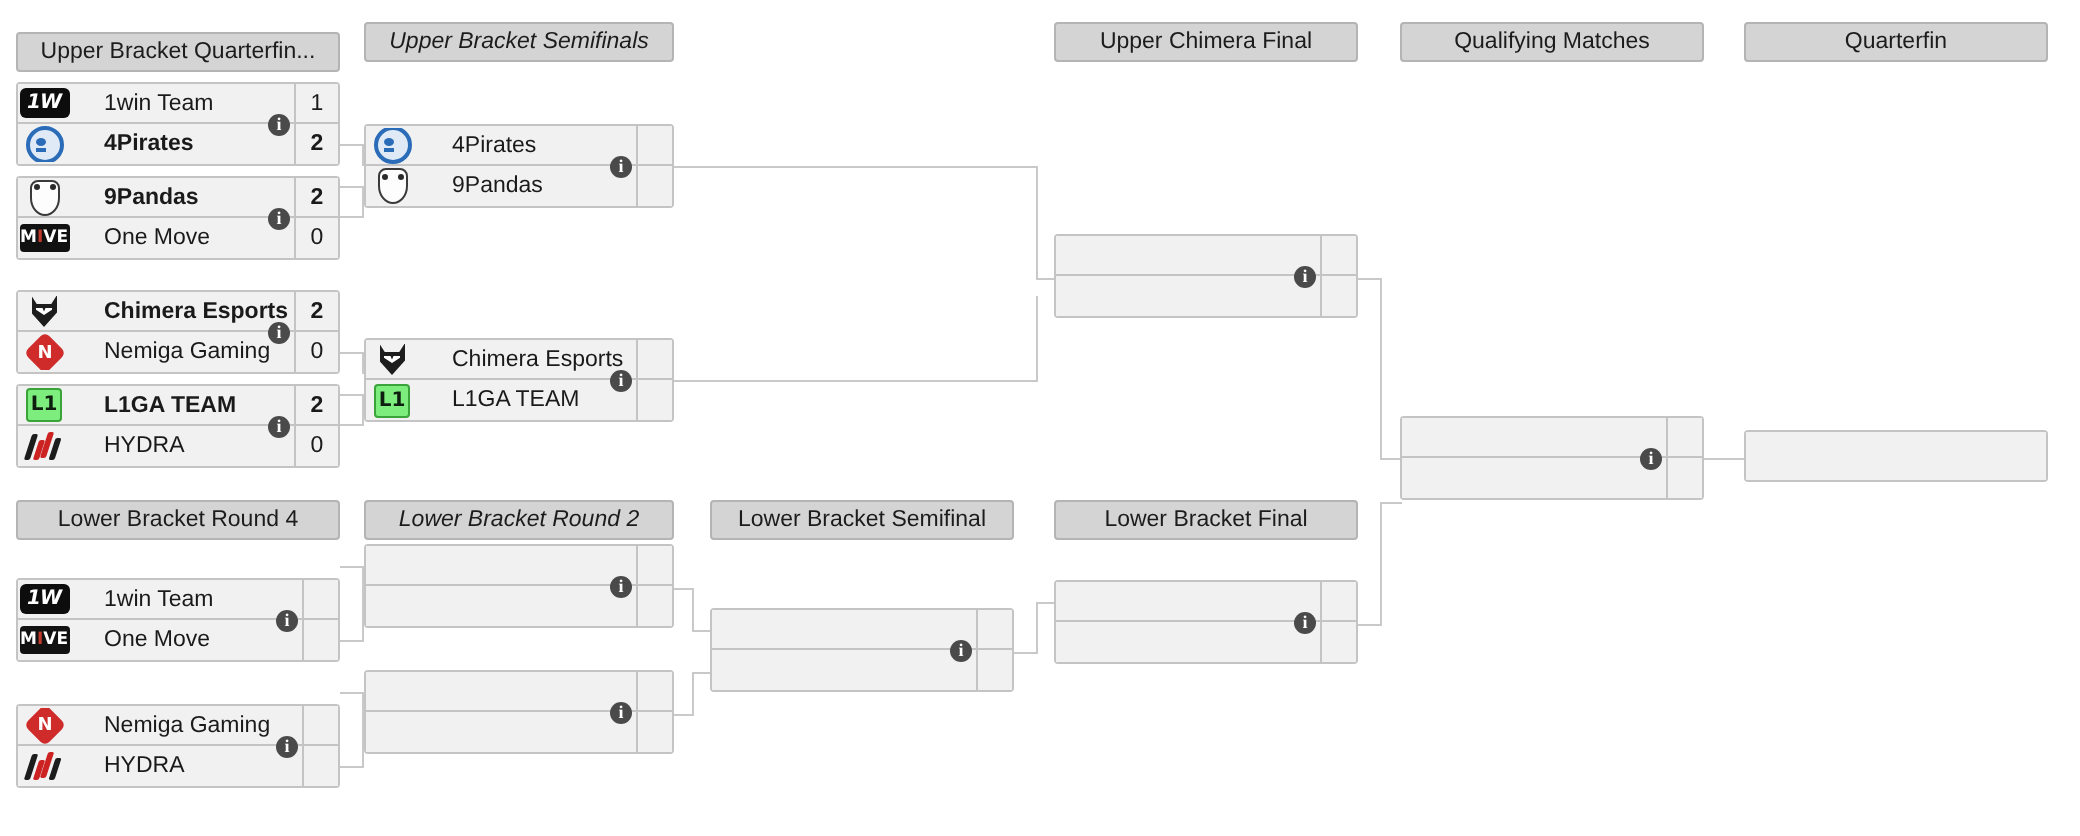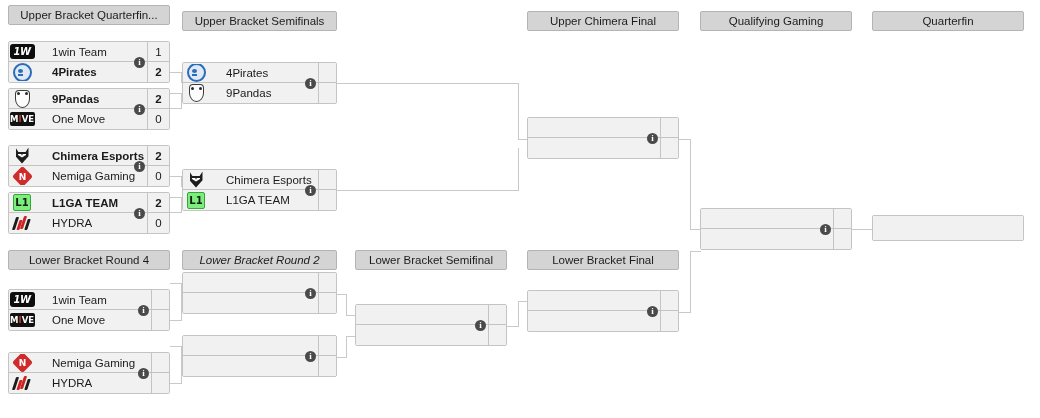--- a/index.html
+++ b/index.html
@@ -195,24 +195,24 @@
   .lg-hydra i:nth-of-type(1){left:5px;top:4px;background:#cc2222;height:10px;}
   .lg-hydra b:nth-of-type(2){left:9px;top:0px;background:#cc2222;}
   .lg-hydra i:nth-of-type(2){left:13px;top:3px;background:#1c1c1c;height:11px;}
 </style>
 </head>
 <body>
 
 <div id="bracket">
 
   <div id="headers-layer">
-      <div class="round-header" style="left: 8px; top: 5px; width: 162px;">Upper Bracket Quarterfin...</div>
-      <div class="round-header" style="left: 182px; top: 11px; width: 155px;">Upper Bracket Semifinals</div>
+      <div class="round-header" style="left: 8px; top: 16px; width: 162px;">Upper Bracket Quarterfin...</div>
+      <div class="round-header" style="left: 182px; top: 11px; width: 155px; font-style: italic;">Upper Bracket Semifinals</div>
       <div class="round-header" style="left: 527px; top: 11px; width: 152px;">Upper Chimera Final</div>
-      <div class="round-header" style="left: 700px; top: 11px; width: 152px;">Qualifying Gaming</div>
+      <div class="round-header" style="left: 700px; top: 11px; width: 152px;">Qualifying Matches</div>
       <div class="round-header" style="left: 872px; top: 11px; width: 152px;">Quarterfin</div>
       <div class="round-header" style="left: 8px; top: 250px; width: 162px;">Lower Bracket Round 4</div>
       <div class="round-header" style="left: 182px; top: 250px; width: 155px; font-style: italic;">Lower Bracket Round 2</div>
       <div class="round-header" style="left: 355px; top: 250px; width: 152px;">Lower Bracket Semifinal</div>
       <div class="round-header" style="left: 527px; top: 250px; width: 152px;">Lower Bracket Final</div>
     </div>
   <div id="lines-layer">
       <div class="ln lnh" style="left: 170px; top: 72px; width: 12px;"></div>
       <div class="ln lnv" style="left: 181px; top: 72px; height: 11px;"></div>
       <div class="ln lnh" style="left: 170px; top: 108px; width: 12px;"></div>

